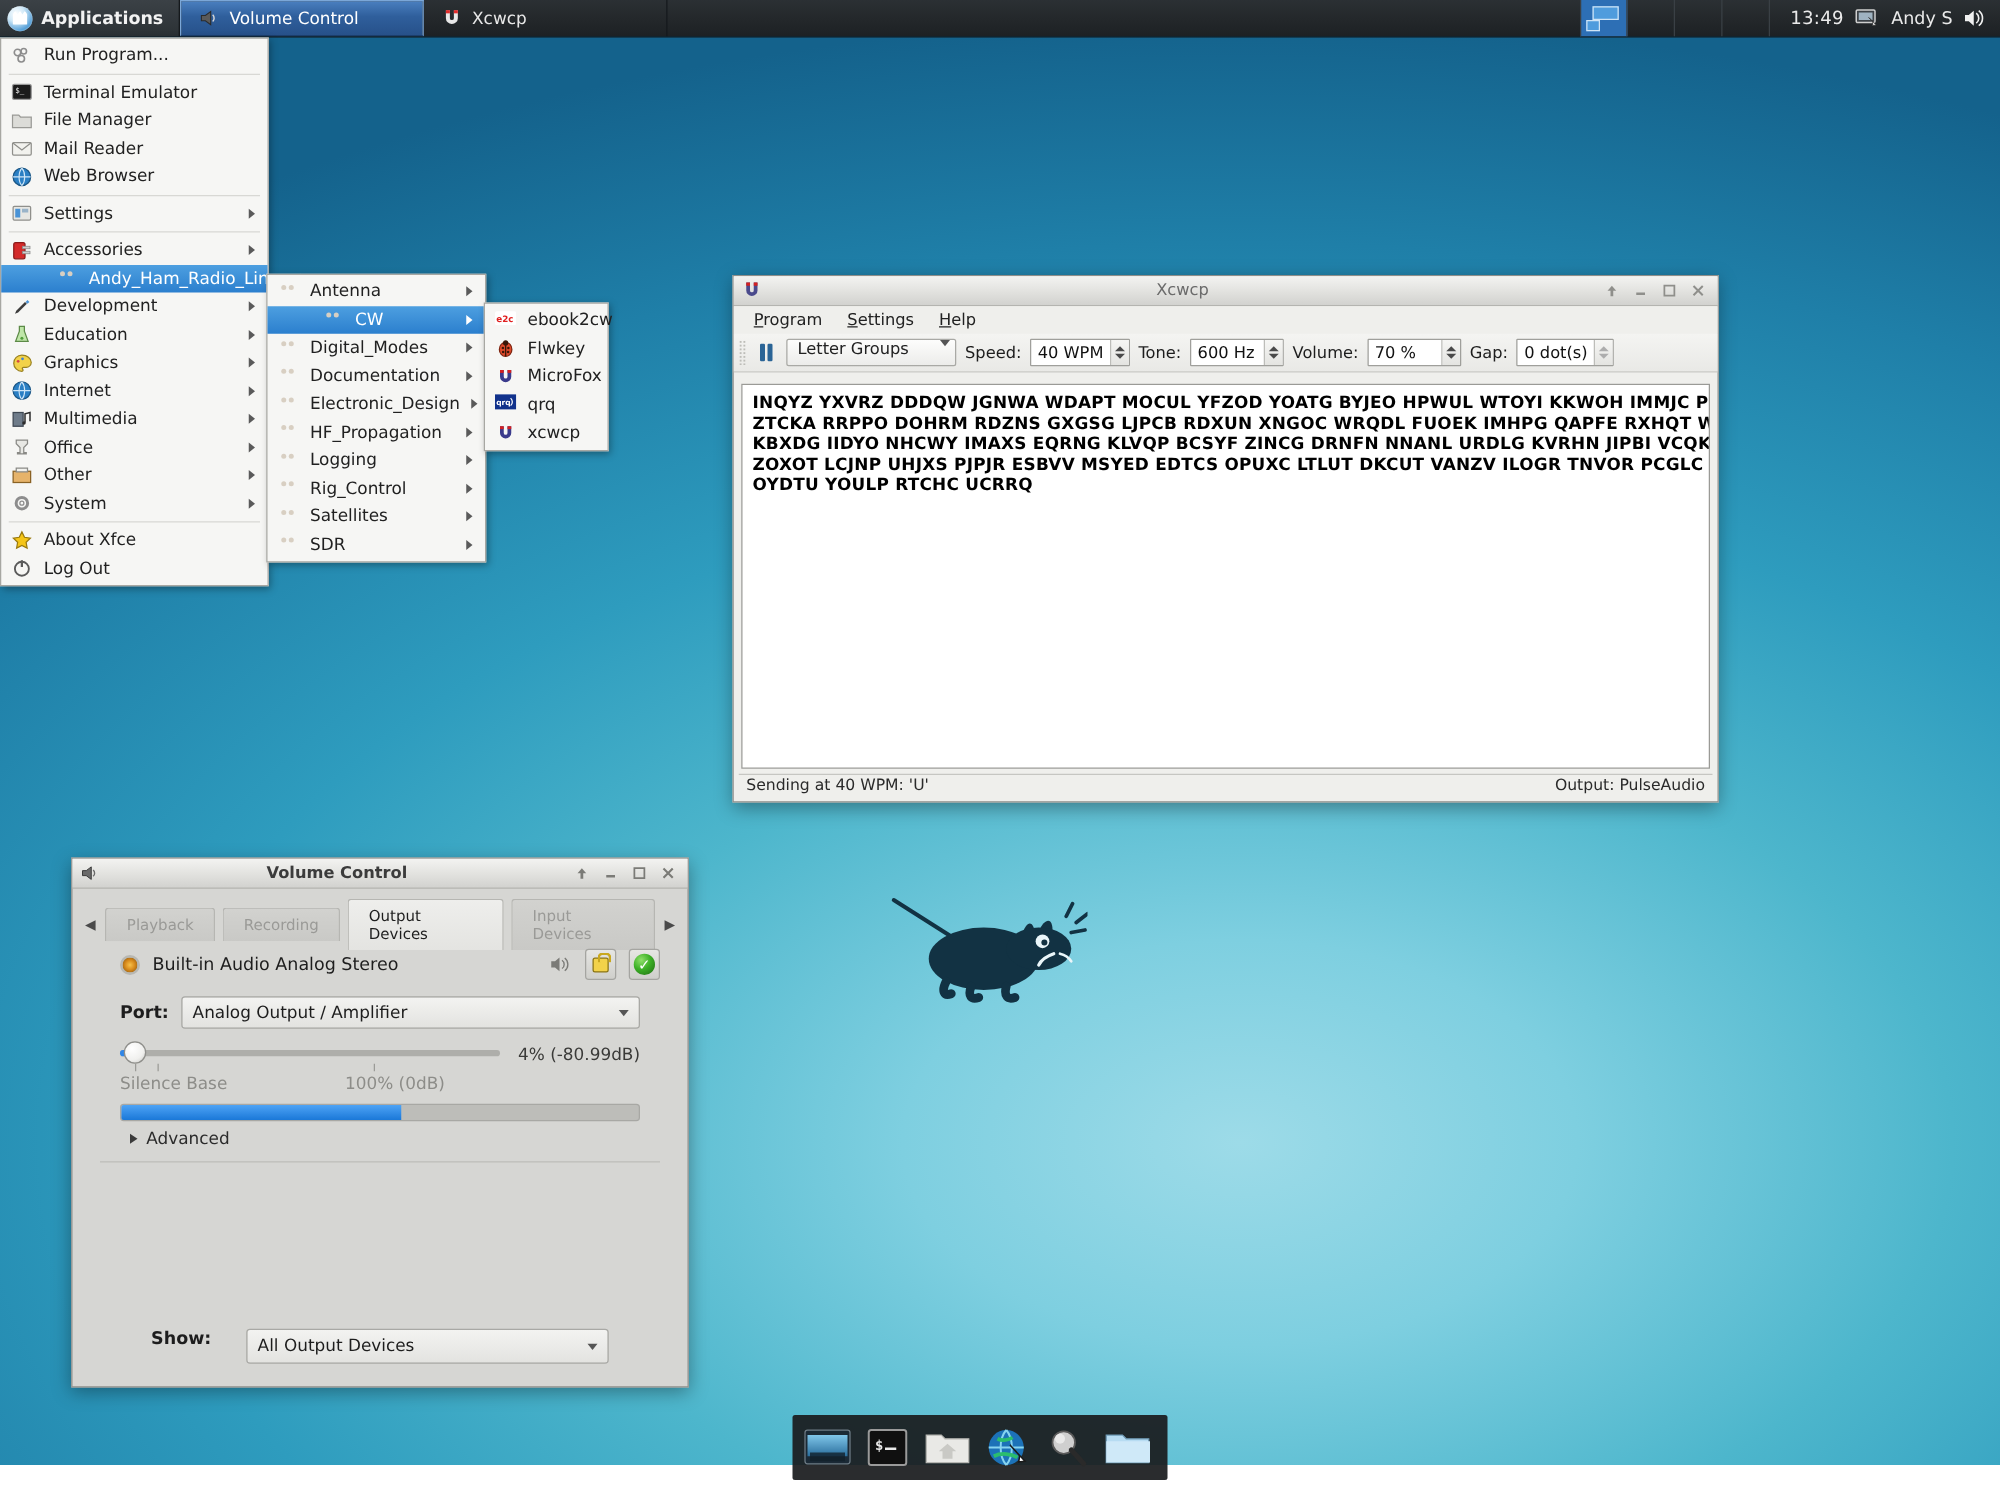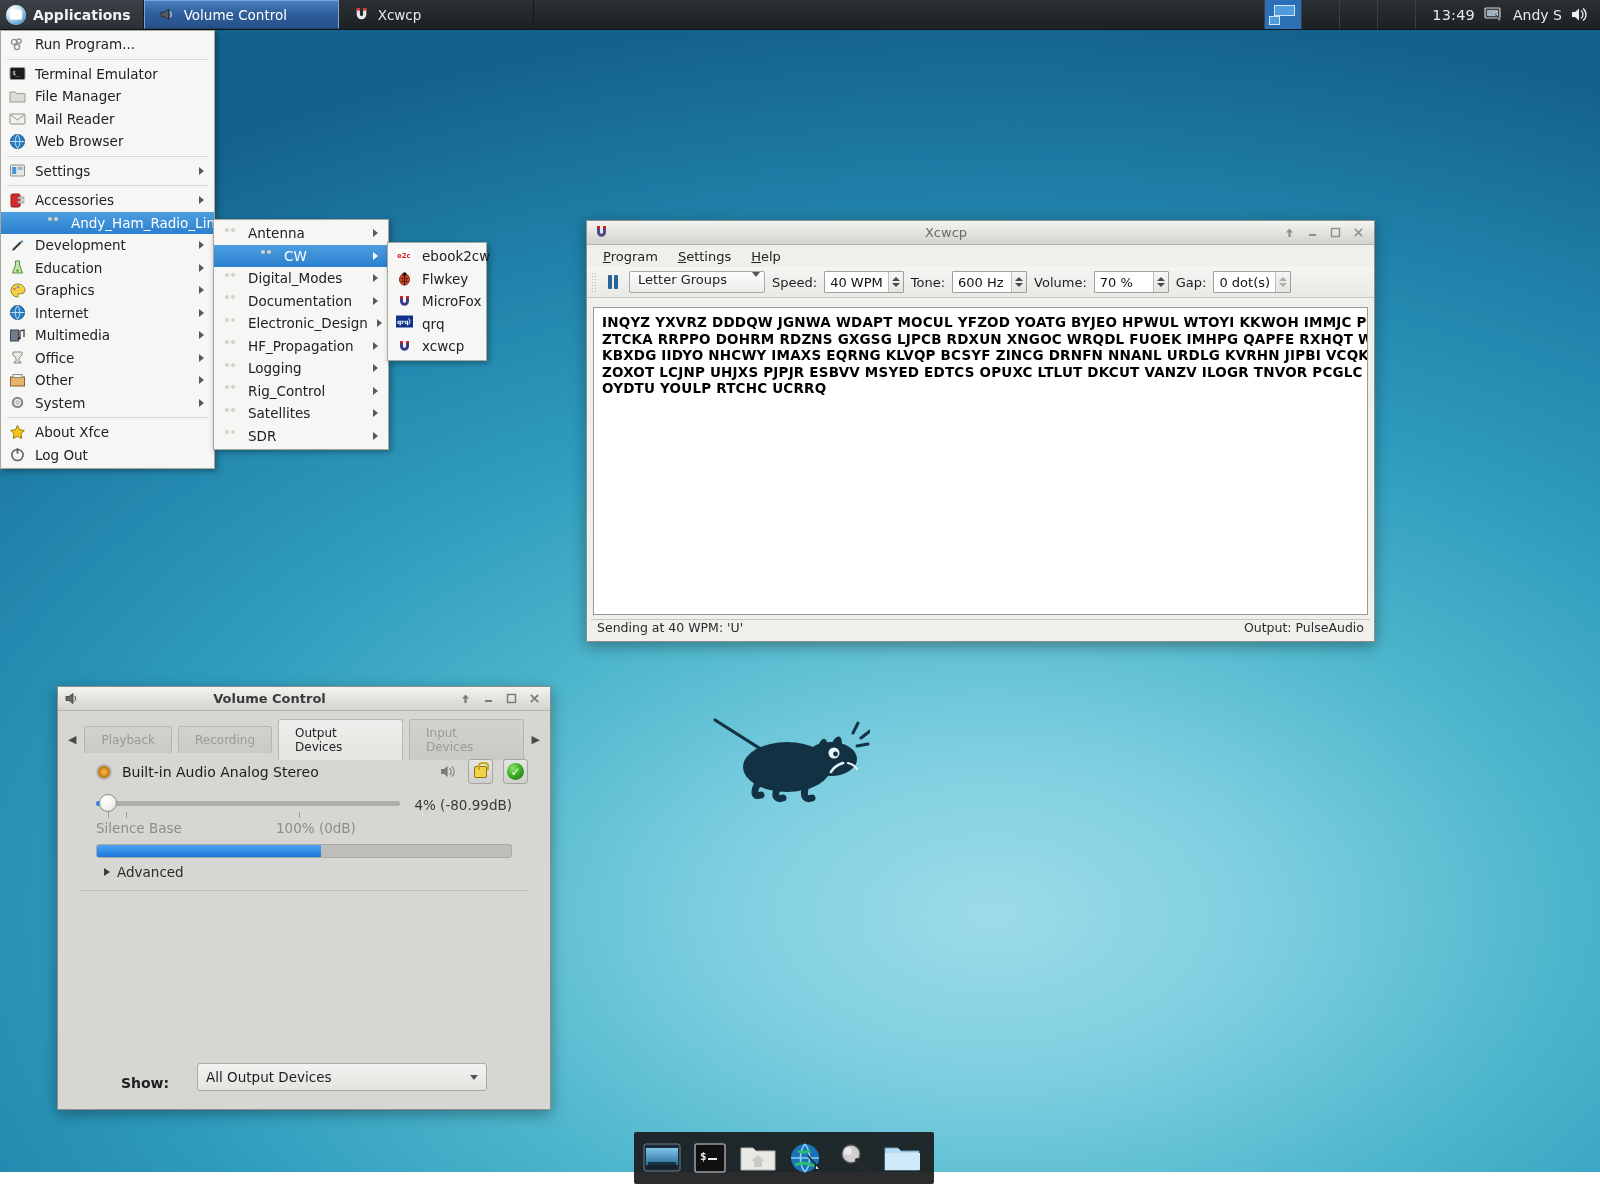--- a/index.html
+++ b/index.html
@@ -224,21 +224,21 @@
   .tickrow { position: relative; height: 8px; margin-top: 2px; }
   .tickrow i { position:absolute; top:0; width:1px; height:6px; background:#9b9b97; }
   .labelrow { position: relative; height: 18px; font-size: 13.5px; color:#8d8d89; }
   .labelrow span { position:absolute; top:0; }
   .slider-pct { font-size: 13.5px; color:#3a3a38; padding-top:1px; white-space:nowrap; }
   .peakbar { margin: 6px 38px 0 38px; height: 14px; border:1px solid #a8a8a4; border-radius:3px; background:#bdbdb9; overflow:hidden; }
   .peakbar i { display:block; height:100%; background: linear-gradient(180deg,#4ea3f5,#1a78d8); }
   .advanced { display:flex; align-items:center; gap:7px; padding: 6px 38px 0 46px; font-size: 13.5px; color:#2b2b2b; }
   .tri-r { width:0;height:0;border-left:6px solid #3b3b3b;border-top:4.5px solid transparent;border-bottom:4.5px solid transparent; }
   .vc-divider { height:1px; background:#bdbdb9; margin: 10px 22px 0 22px; }
-  .vc-showrow { position:absolute; left:0; right:0; bottom: 18px; display:flex; align-items:flex-end; justify-content:center; gap:28px; }
+  .vc-showrow { position:absolute; left:0; right:0; bottom: 18px; display:flex; align-items:flex-start; justify-content:center; gap:28px; }
   .show-label { font-size: 14px; font-weight: bold; color:#1d1d1d; }
   .show-combo { width: 290px; height: 28px; display:flex; align-items:center; padding:0 8px;
     background: linear-gradient(180deg,#f3f3f1,#e3e3e0); border:1px solid #a9a9a5; border-radius:3px;
     font-size: 13.5px; color:#1d1d1d; }
   
   #desk-mouse { position:absolute; left: 705px; top: 705px; width: 165px; height: 100px; }
   
   #dock {
     position: absolute; left: 634px; top: 1132px; width: 300px; height: 52px;
     background: rgba(26,28,30,0.93);
@@ -768,20 +768,27 @@
           <path d="M10.6 5.2a4 4 0 0 1 0 6.6M12.8 3.4a6.5 6.5 0 0 1 0 10.2" fill="none" stroke="#7b7b77" stroke-width="1.1"></path>
         </svg>
         <span class="sq-btn">
           <span class="lock-glyph"></span>
         </span>
         <span class="sq-btn">
           <span class="check-glyph"></span>
         </span>
       </div>
 
+      <div class="vc-portrow">
+        <span class="port-label">Port:</span>
+        <span class="port-combo">
+          <span style="flex:1 1 auto;">Analog Output / Amplifier</span>
+          <span class="caret-down"></span>
+        </span>
+      </div>
 
       <div class="slider-wrap">
         <div class="slider-col">
           <div class="slider-track">
             <span class="rail"></span>
             <span class="fill"></span>
             <span class="knob"></span>
           </div>
           <div class="tickrow">
             <i style="left:12px;"></i>

